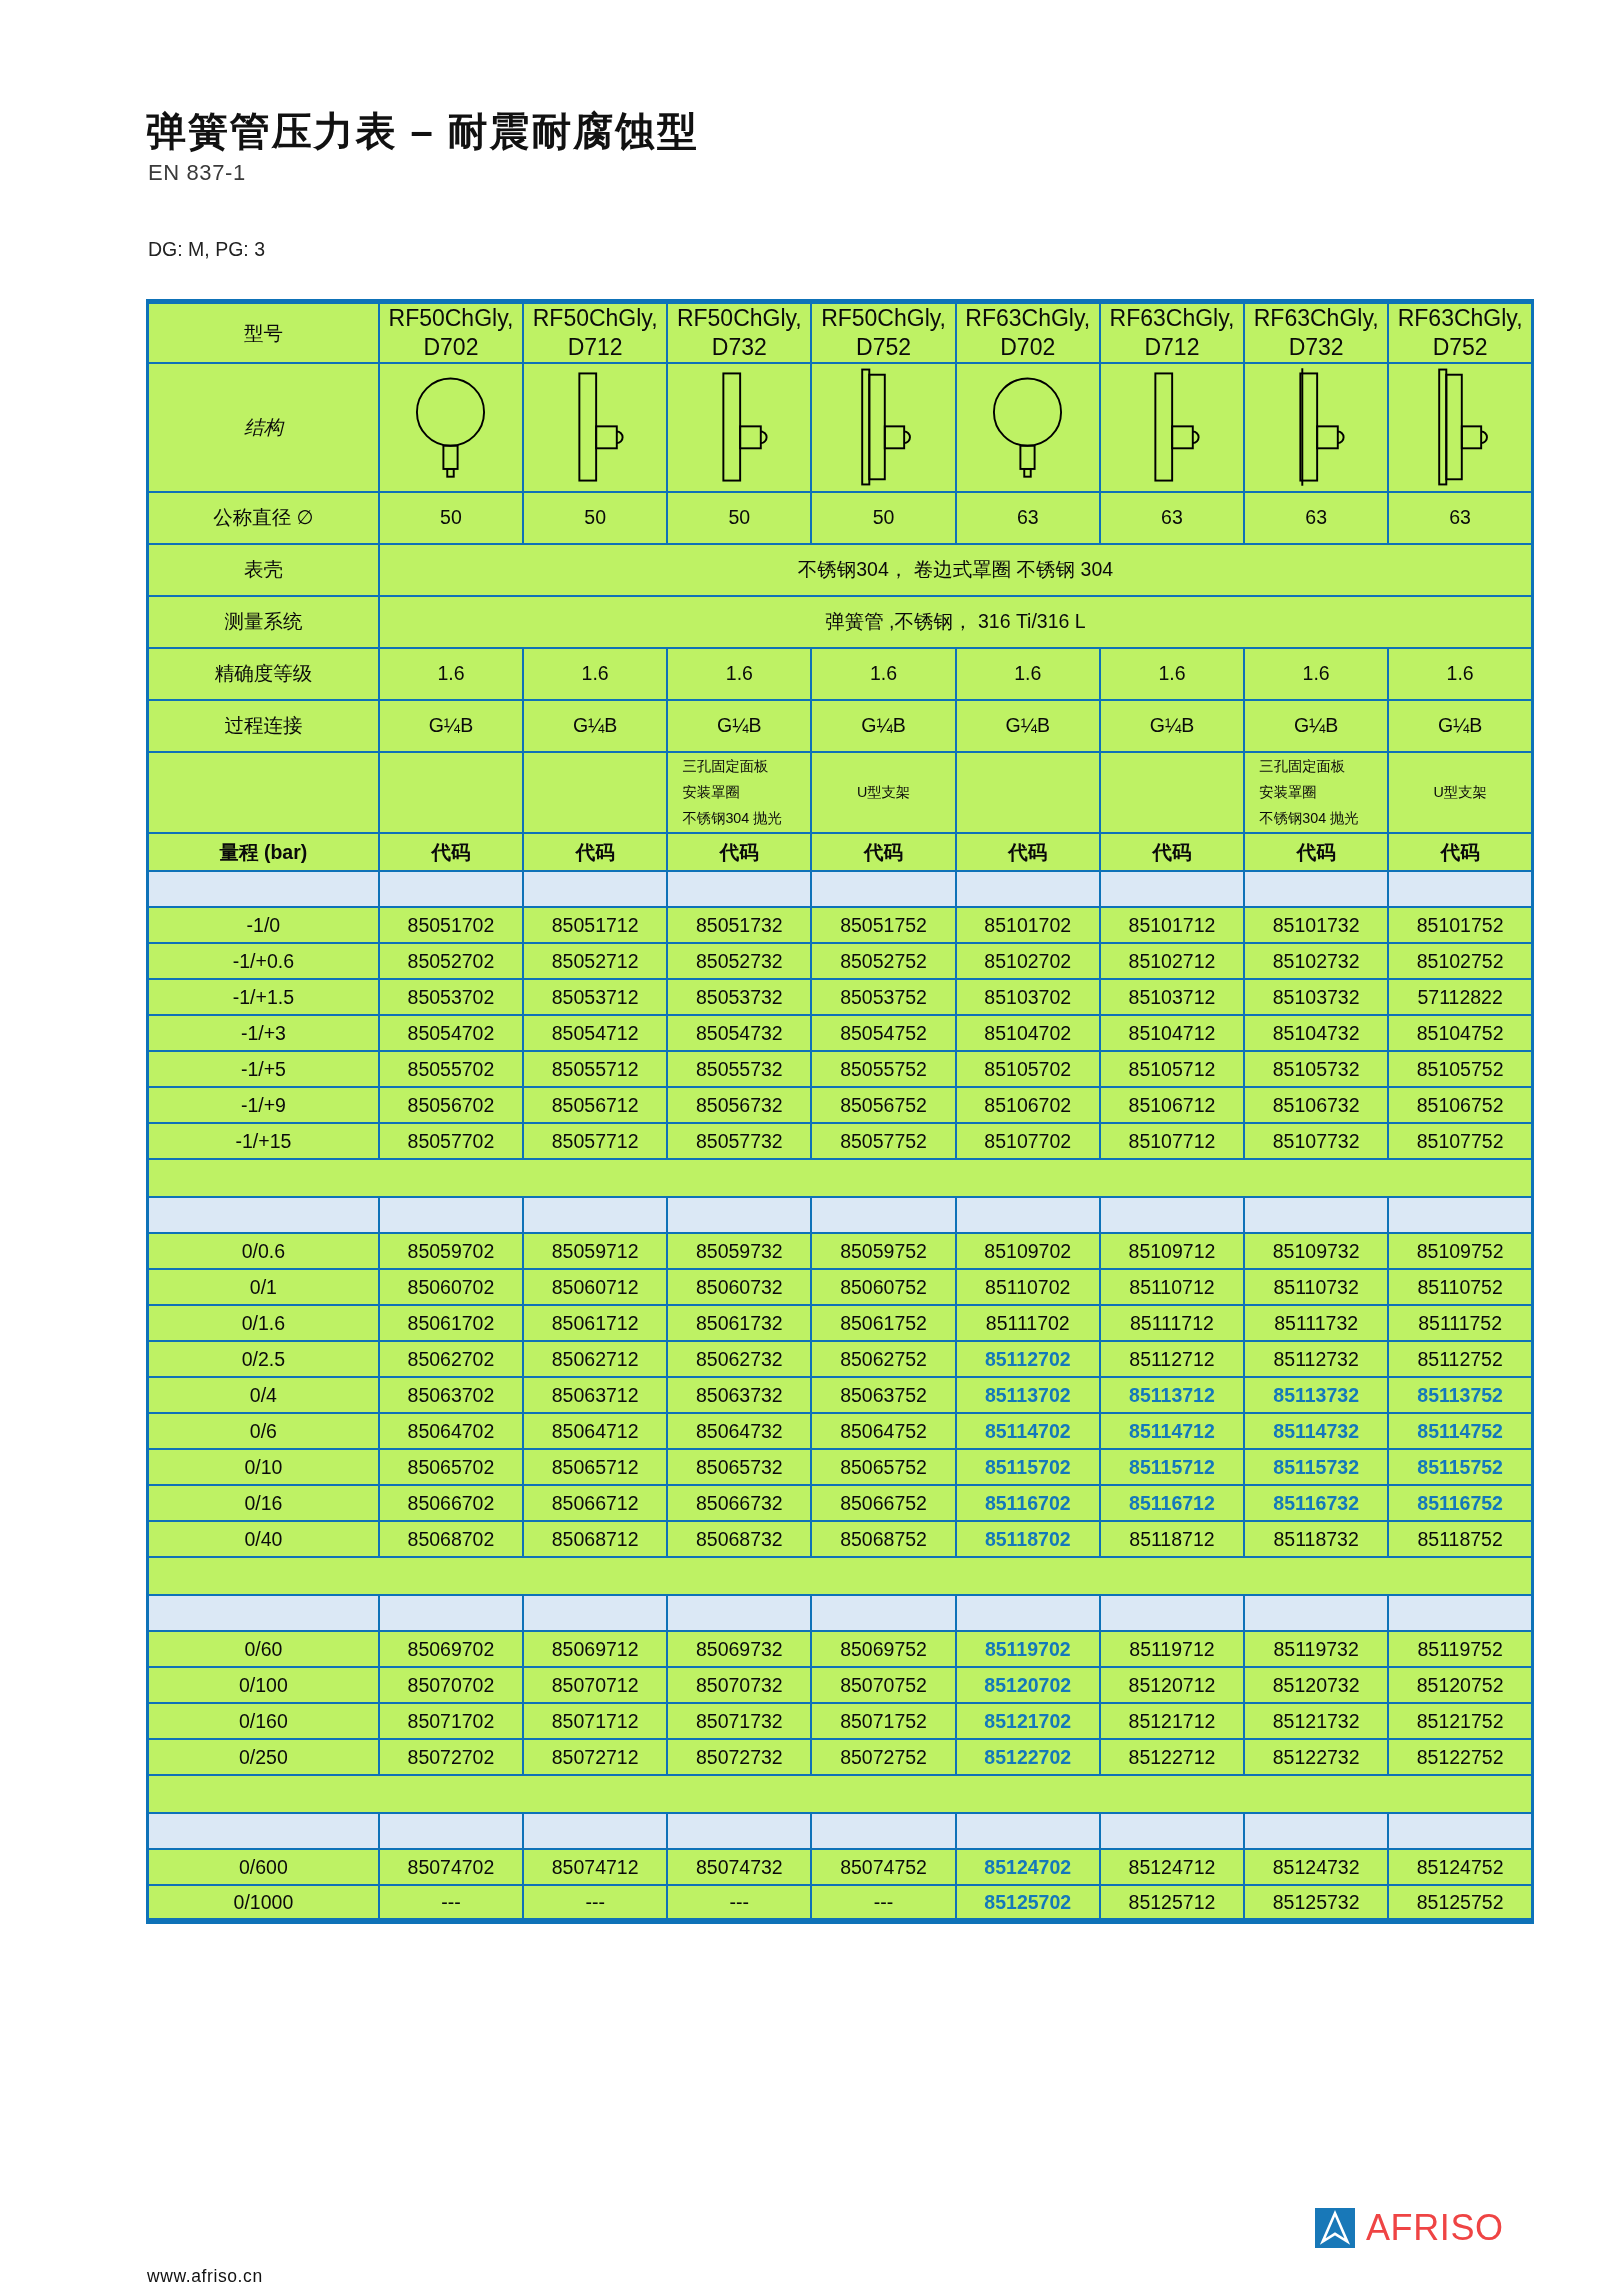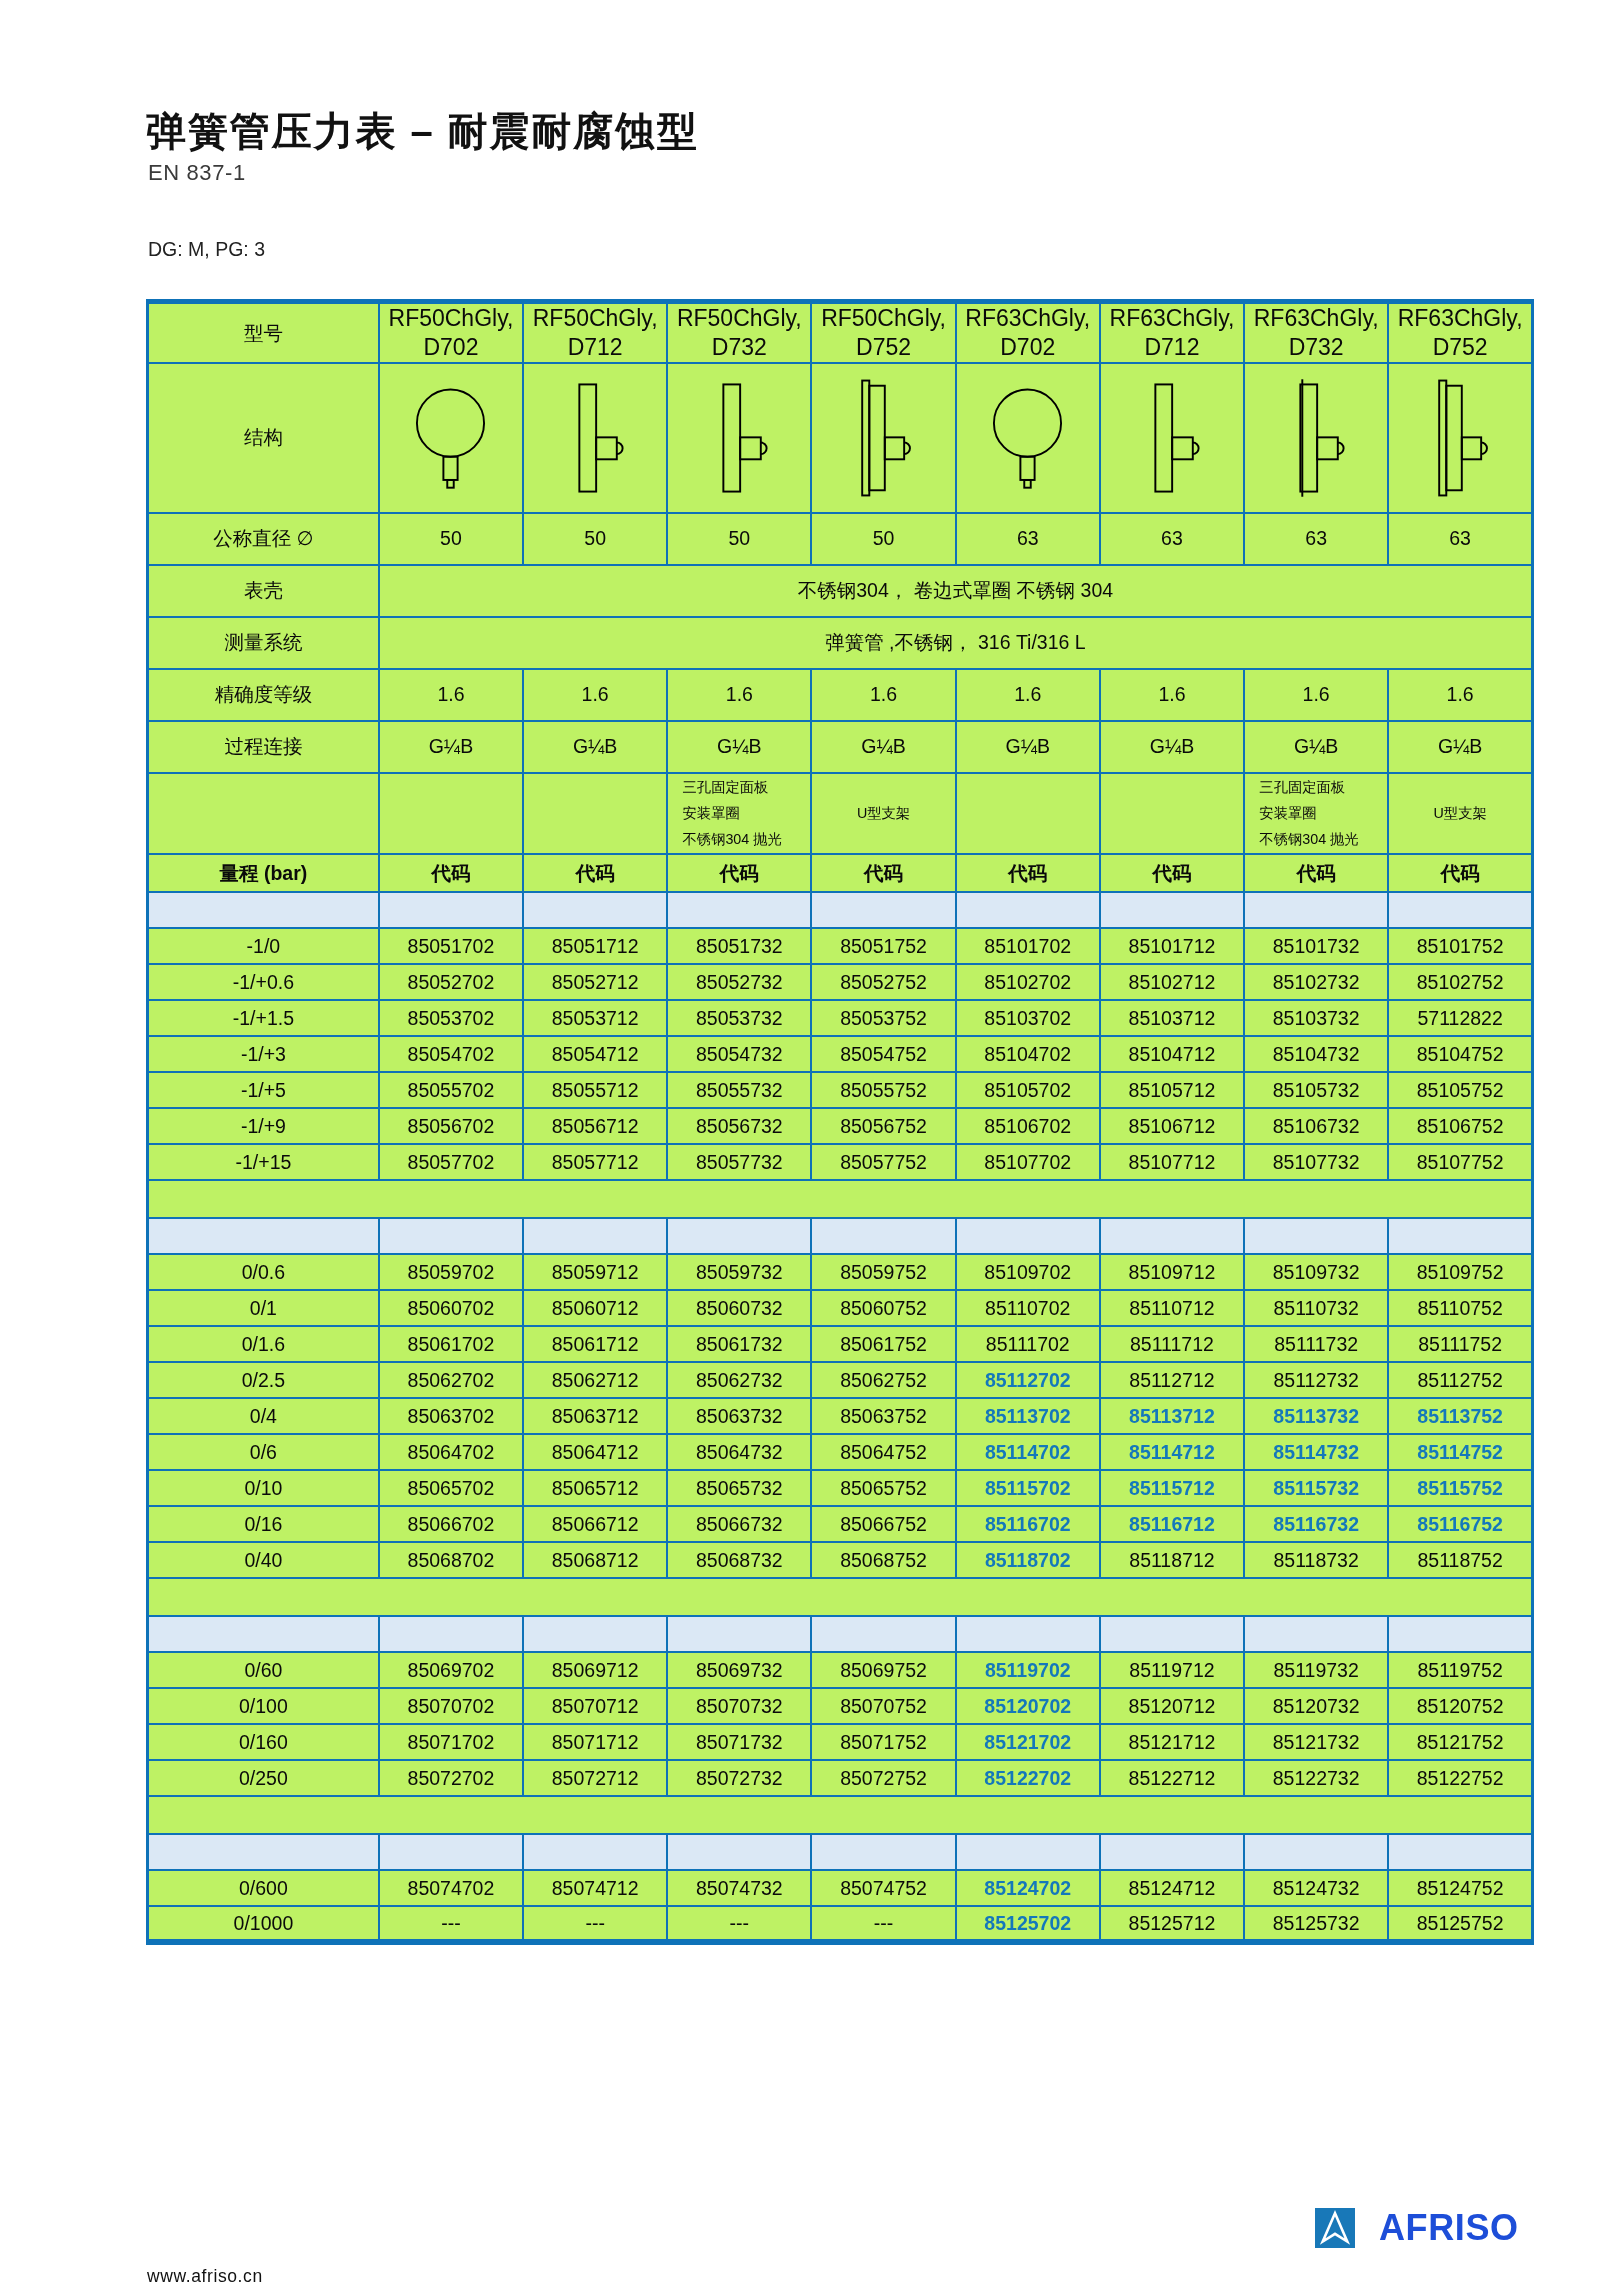--- a/index.html
+++ b/index.html
@@ -38,21 +38,21 @@
   table.product col.label-col{width:231px;}
   table.product col.data-col{width:144px;}
   table.product th,table.product td{
     border:2.6px solid var(--blue);
     font-size:19.5px;font-weight:400;color:var(--ink);
     text-align:center;vertical-align:middle;padding:0;
     white-space:pre-line;line-height:1.25;
   }
   tr.header{height:52px;}
   tr.header .model{font-size:23px;}
-  tr.structure{height:150px;}
+  tr.structure{height:129px;font-style:italic;}
   tr.spec{height:52px;}
   tr.options{height:81px;}
   tr.options td{font-size:14.3px;line-height:1.85;}
   tr.options td.left{text-align:left;padding-left:14.3px;}
   tr.range-hdr{height:38px;}
   tr.range-hdr td,tr.range-hdr th{font-weight:700;}
   tr.lb{height:36px;}
   tr.lb td{background:var(--lightblue);}
   tr.ws{height:38px;}
   tr.data{height:36px;}
@@ -67,22 +67,22 @@
   }
   .brand{
     position:absolute;left:1315px;top:2207px;width:221px;height:42px;
     display:flex;align-items:center;
   }
   .brand-mark{
     width:40px;height:40px;background:#1878b8;flex:0 0 auto;
     display:flex;align-items:center;justify-content:center;
   }
   .brand-name{
-    font-size:36px;font-weight:700;color:#1d4ed8;letter-spacing:0.6px;
-    margin-left:24px;line-height:1;
+    font-size:36px;font-weight:400;color:#ef4444;letter-spacing:0.6px;
+    margin-left:11px;line-height:1;
   }
 </style>
 </head>
 <body>
 
 <h1 class="page-title">弹簧管压力表 – 耐震耐腐蚀型</h1>
 <div class="standard">EN 837-1</div>
 <div class="dgpg">DG: M, PG: 3</div>
 
 <table class="product">

